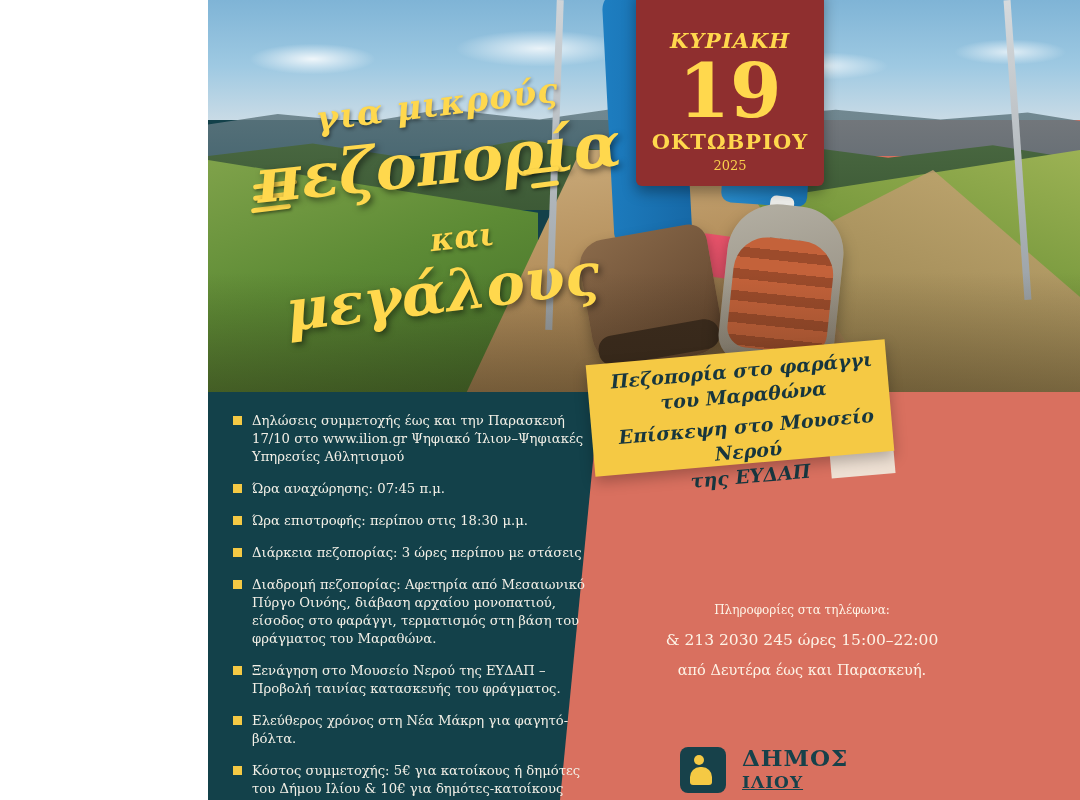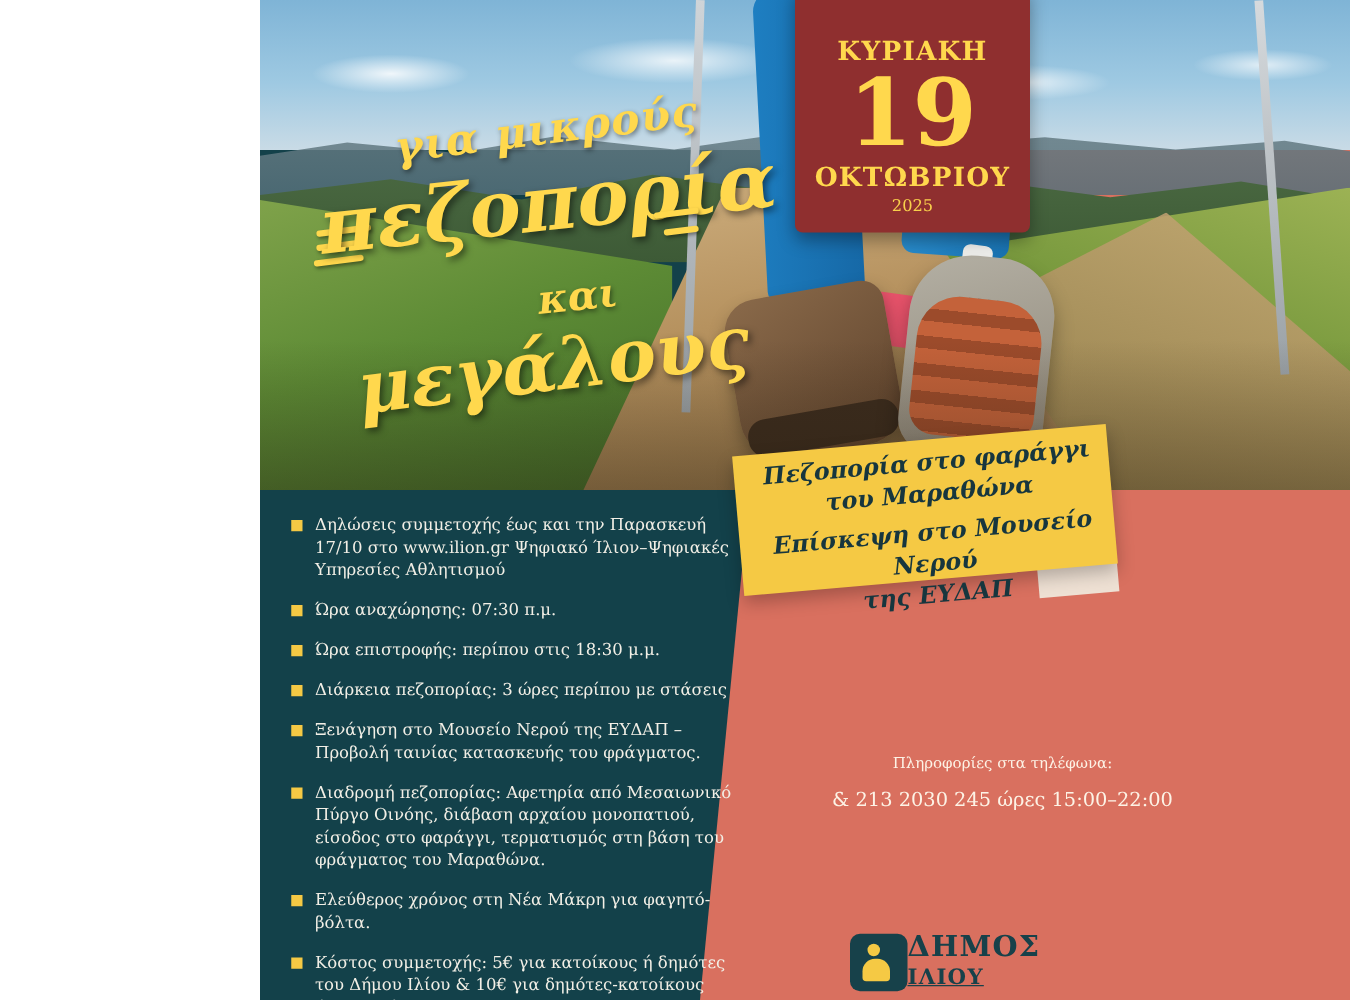--- a/index.html
+++ b/index.html
@@ -155,21 +155,21 @@
   }
 
   
   .date-box{
     position:absolute;left:636px;top:-10px;width:188px;height:196px;
     background:#8f2f2f;border-radius:0 0 6px 6px;
     box-shadow:0 6px 14px rgba(0,0,0,.35);
     text-align:center;color:#ffd84d;
     display:flex;flex-direction:column;align-items:center;justify-content:center;
   }
-  .date-box .d-day{font-family:"DejaVu Serif",serif;font-weight:700;font-size:21px;letter-spacing:1px;margin-top:24px;}
+  .date-box .d-day{font-family:"DejaVu Serif",serif;font-weight:700;font-size:21px;letter-spacing:1px;margin-top:24px;font-style:italic;}
   .date-box .d-num{font-family:"DejaVu Serif",serif;font-weight:700;font-size:74px;line-height:72px;margin:2px 0 0;}
   .date-box .d-month{font-family:"DejaVu Serif",serif;font-weight:700;font-size:21px;letter-spacing:1px;margin-top:2px;}
   .date-box .d-year{font-family:"DejaVu Serif",serif;font-size:13px;margin-top:4px;opacity:.95;}
 
   
   .sticker{
     position:absolute;left:590px;top:352px;width:300px;height:112px;
     background:#f5c944;
     transform:rotate(-5deg);
     box-shadow:0 6px 14px rgba(0,0,0,.25);
@@ -202,21 +202,21 @@
     color:#fdf3e6;font-family:"DejaVu Serif",serif;font-size:14.5px;line-height:30px;
     text-align:center;
   }
   .phones .line1{font-size:12px;}
   .phones .big{font-size:15.5px;}
   .phones .last{font-size:14.5px;}
 
   
   .logo{
     position:absolute;left:680px;top:742px;width:240px;height:56px;
-    display:flex;align-items:center;gap:0;
+    display:flex;align-items:center;gap:16px;
   }
   .logo .mark{
     width:46px;height:46px;background:#17414a;border-radius:8px;position:relative;
   }
   .logo .mark:before{
     content:"";position:absolute;left:14px;top:8px;width:10px;height:10px;
     border-radius:50%;background:#f5c944;
   }
   .logo .mark:after{
     content:"";position:absolute;left:10px;top:20px;width:22px;height:18px;
@@ -292,51 +292,52 @@
     <div>της ΕΥΔΑΠ</div>
   </div>
 
   <div class="list">
     <div class="li">
         <span class="bullet"></span>
         <span class="txt">Δηλώσεις συμμετοχής έως και την Παρασκευή 17/10 στο www.ilion.gr Ψηφιακό Ίλιον–Ψηφιακές Υπηρεσίες Αθλητισμού</span>
       </div>
     <div class="li">
         <span class="bullet"></span>
-        <span class="txt">Ώρα αναχώρησης: 07:30 π.μ.</span>
+        <span class="txt">Ώρα αναχώρησης: 07:45 π.μ.</span>
       </div>
     <div class="li">
         <span class="bullet"></span>
         <span class="txt">Ώρα επιστροφής: περίπου στις 18:30 μ.μ.</span>
       </div>
     <div class="li">
         <span class="bullet"></span>
         <span class="txt">Διάρκεια πεζοπορίας: 3 ώρες περίπου με στάσεις</span>
       </div>
     <div class="li">
         <span class="bullet"></span>
+        <span class="txt">Διαδρομή πεζοπορίας: Αφετηρία από Μεσαιωνικό Πύργο Οινόης, διάβαση αρχαίου μονοπατιού, είσοδος στο φαράγγι, τερματισμός στη βάση του φράγματος του Μαραθώνα.</span>
+      </div>
+    <div class="li">
+        <span class="bullet"></span>
         <span class="txt">Ξενάγηση στο Μουσείο Νερού της ΕΥΔΑΠ – Προβολή ταινίας κατασκευής του φράγματος.</span>
-      </div>
-    <div class="li">
-        <span class="bullet"></span>
-        <span class="txt">Διαδρομή πεζοπορίας: Αφετηρία από Μεσαιωνικό Πύργο Οινόης, διάβαση αρχαίου μονοπατιού, είσοδος στο φαράγγι, τερματισμός στη βάση του φράγματος του Μαραθώνα.</span>
       </div>
     <div class="li">
         <span class="bullet"></span>
         <span class="txt">Ελεύθερος χρόνος στη Νέα Μάκρη για φαγητό-βόλτα.</span>
       </div>
     <div class="li">
         <span class="bullet"></span>
         <span class="txt">Κόστος συμμετοχής: 5€ για κατοίκους ή δημότες του Δήμου Ιλίου &amp; 10€ για δημότες-κατοίκους άλλων Δήμων.</span>
       </div>
   </div>
 
   <div class="phones">
     <div class="line1">Πληροφορίες στα τηλέφωνα:</div>
     <div class="big">&amp; 213 2030 245 ώρες 15:00–22:00</div>
+    <div class="last">από Δευτέρα έως και Παρασκευή.</div>
   </div>
 
   <div class="logo">
     <div class="mark"></div>
     <div class="words">
       <div class="w1">ΔΗΜΟΣ</div>
       <div class="w2">ΙΛΙΟΥ</div>
     </div>
   </div>
 

